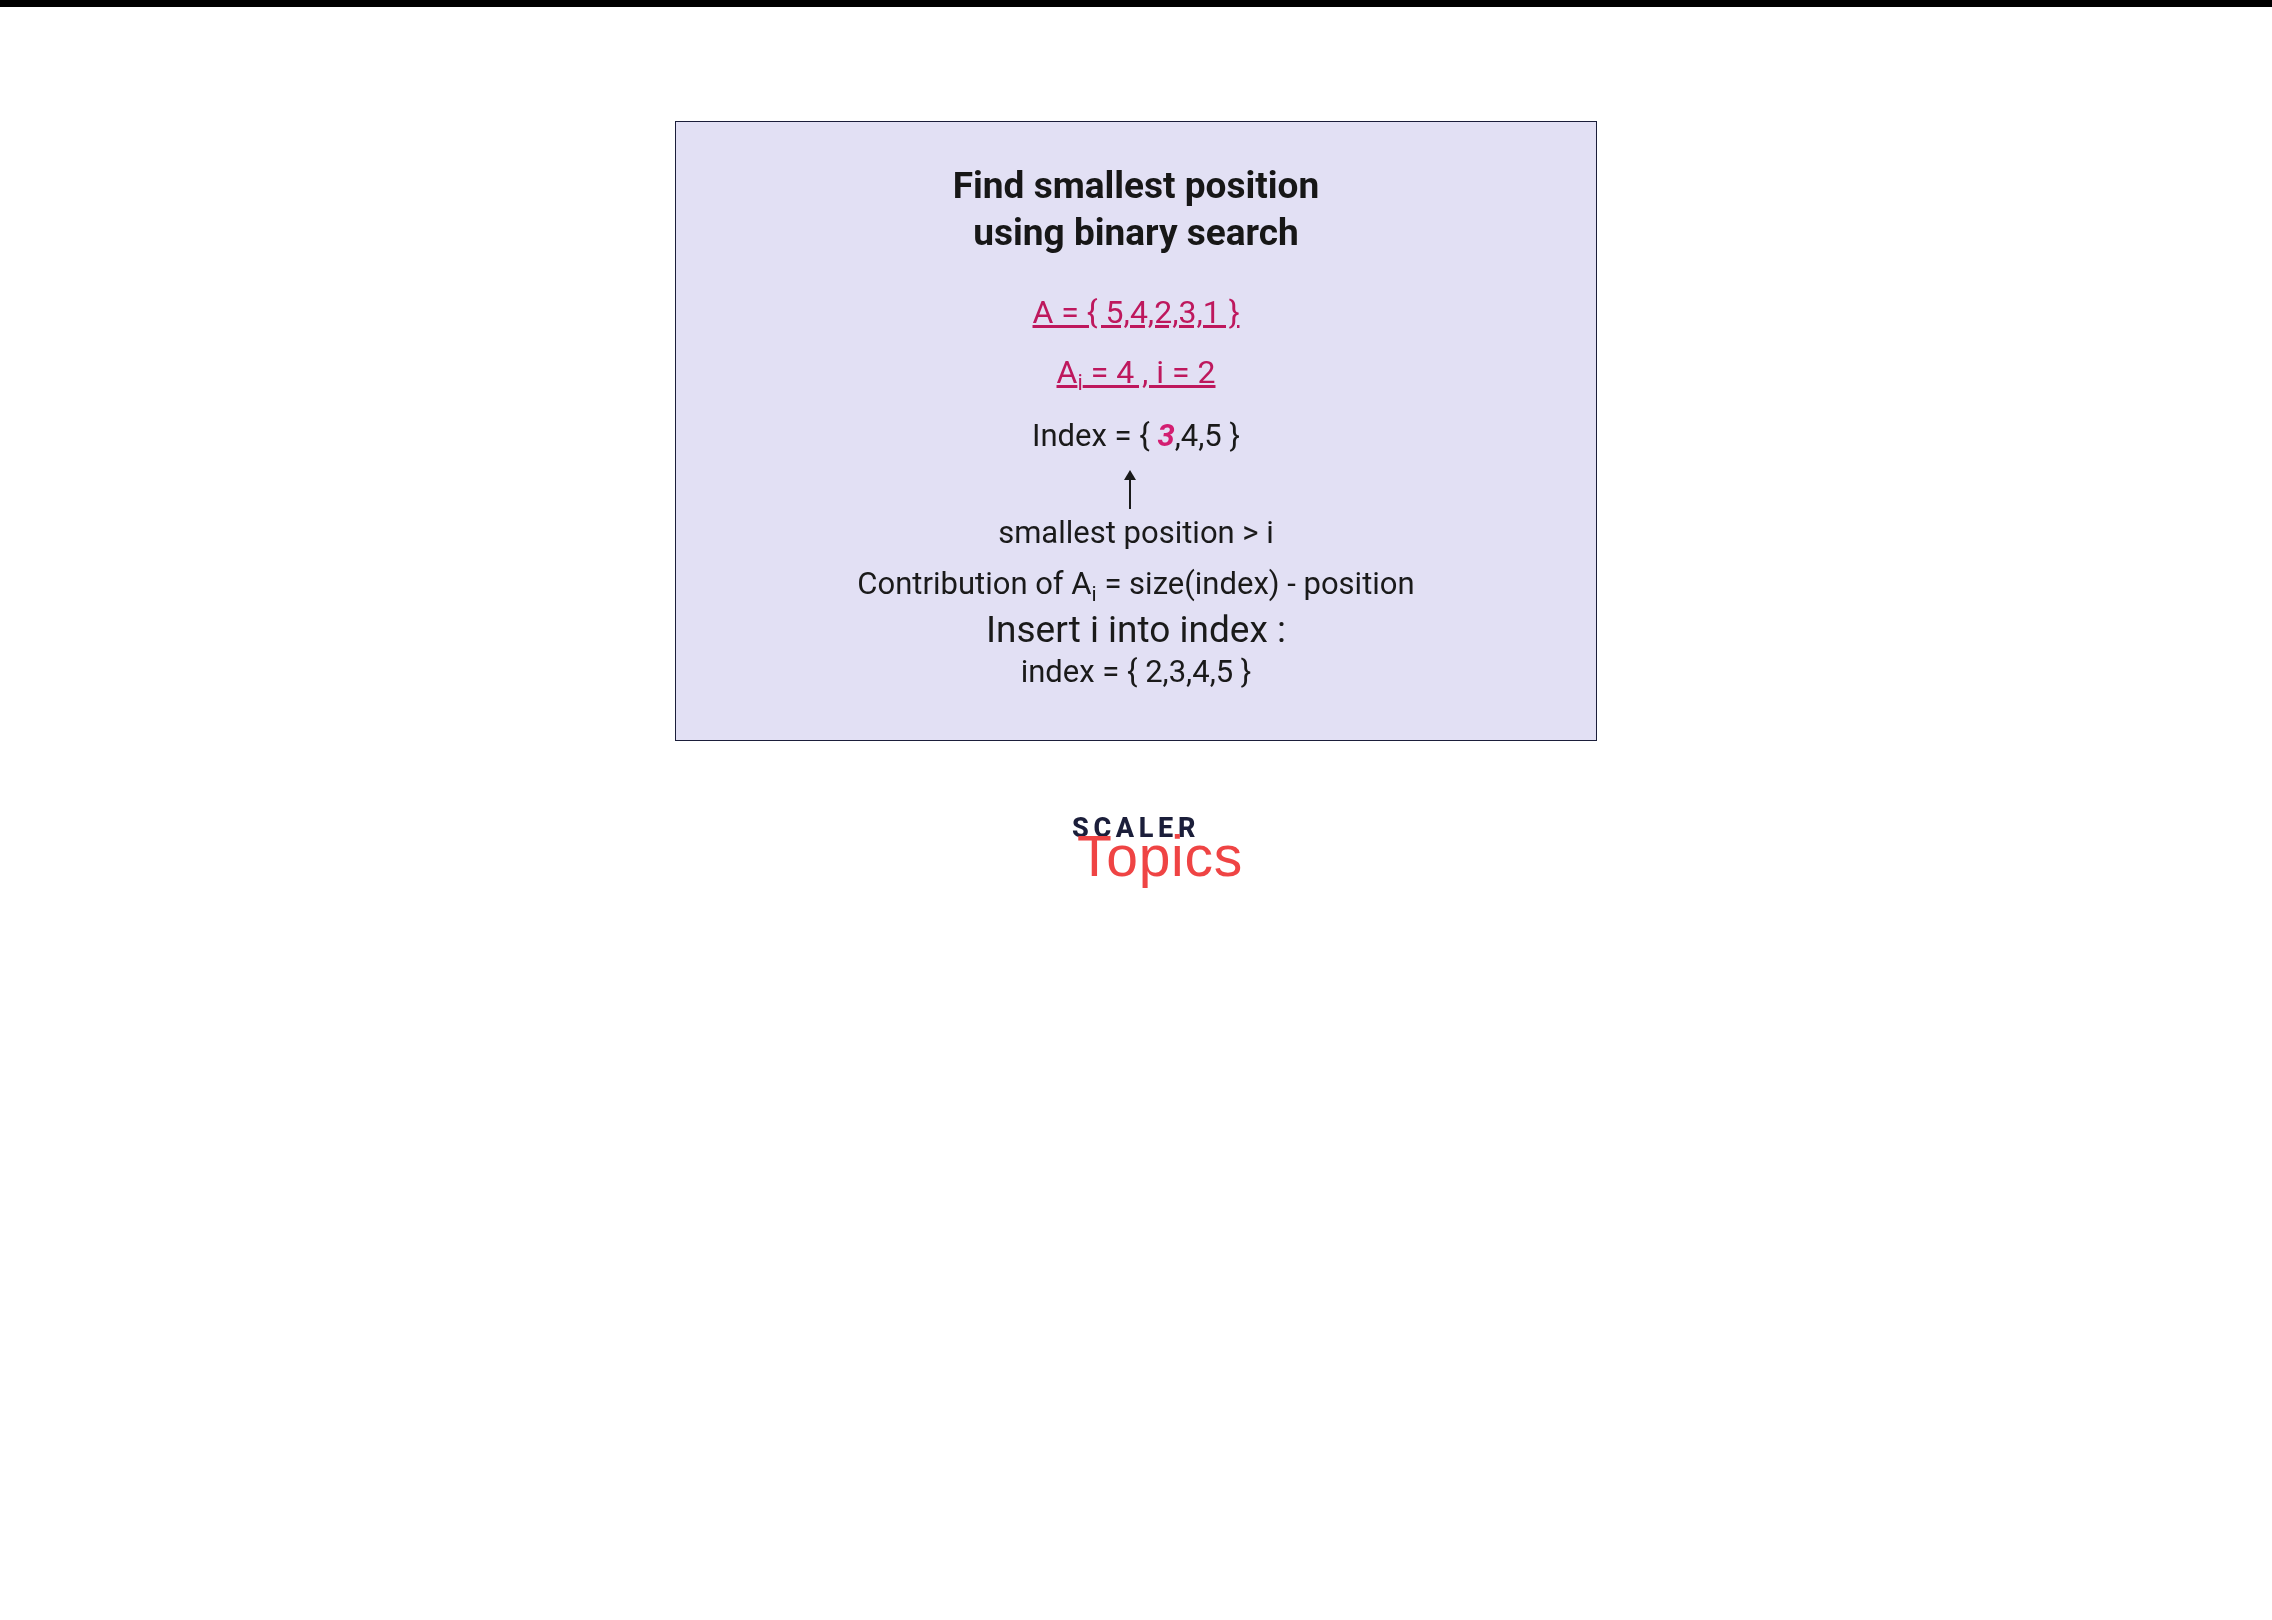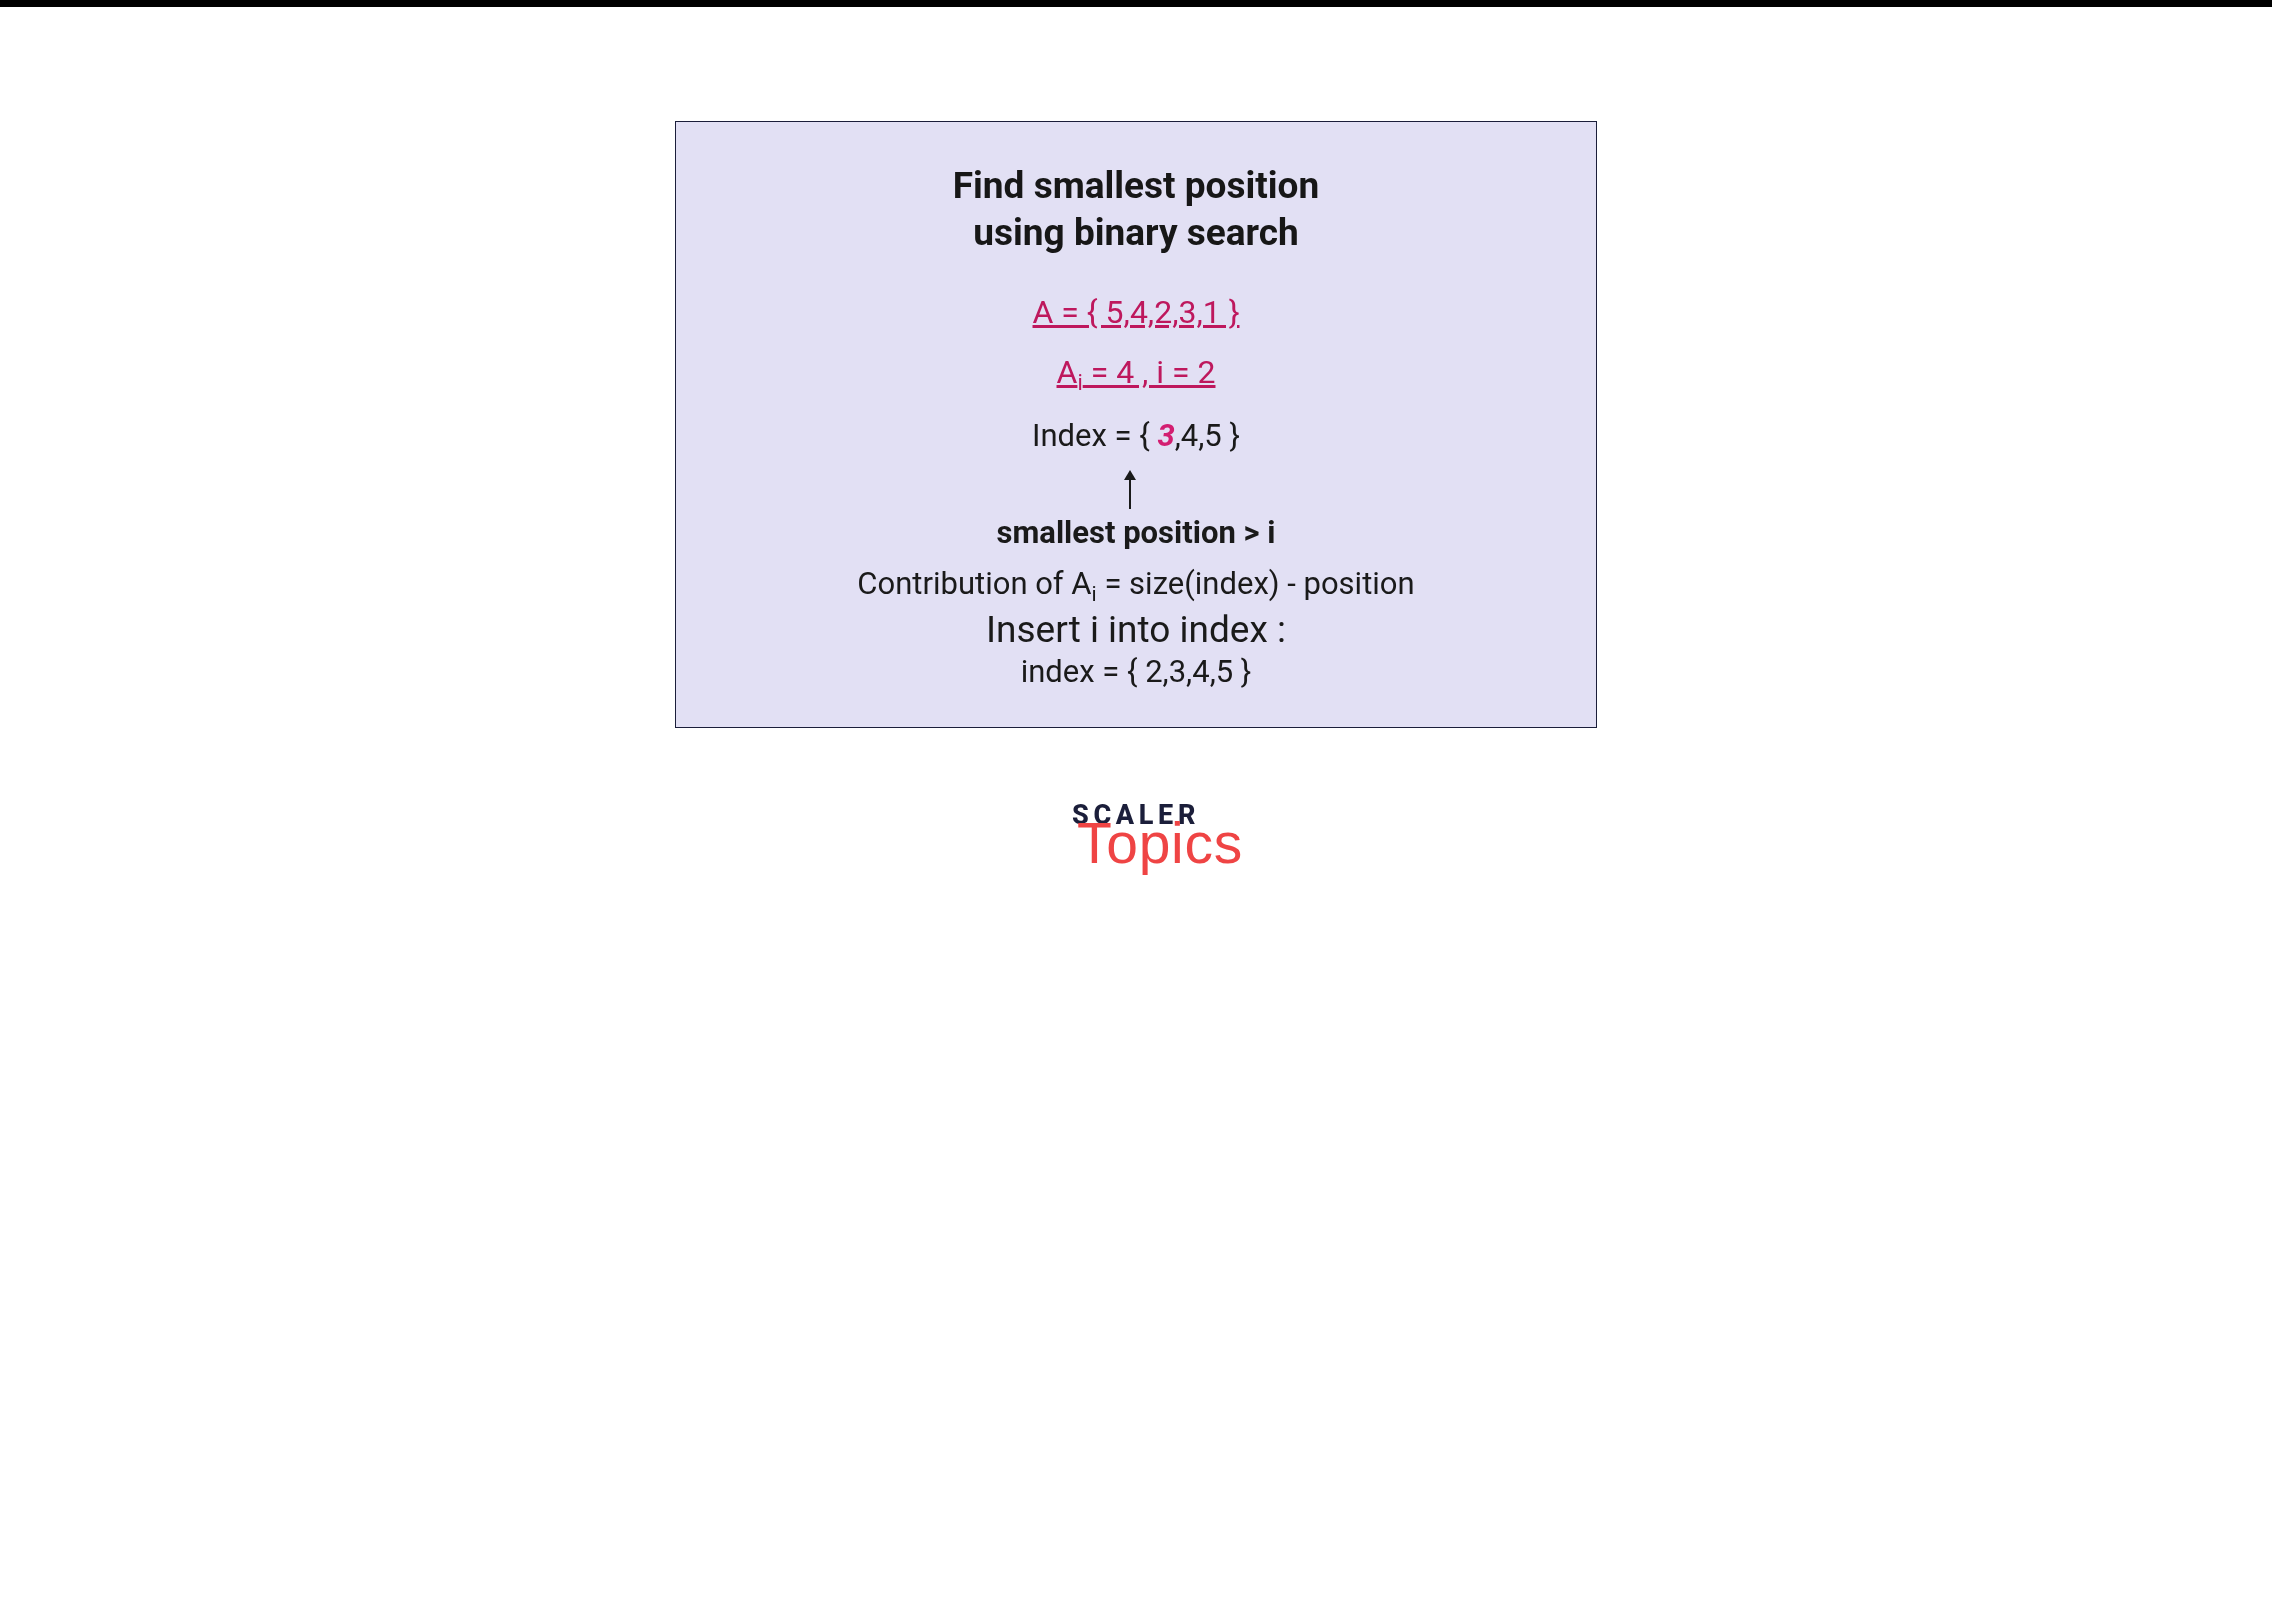--- a/index.html
+++ b/index.html
@@ -21,21 +21,21 @@
     width: 100%;
     display: flex;
     flex-direction: column;
     align-items: center;
     padding-top: 114px;
   }
   .panel {
     width: 922px;
     background: #e2e0f4;
     border: 1.3px solid #1b1e3a;
-    padding: 40px 40px 37px 40px;
+    padding: 40px 40px 50px 40px;
     text-align: center;
   }
   .title {
     font-weight: 700;
     font-size: 37px;
     line-height: 1.28;
     color: #171717;
     margin-bottom: 37px;
   }
   .eqline {
@@ -85,21 +85,20 @@
     transform: translateX(-50%);
     width: 0; height: 0;
     border-left: 6.7px solid transparent;
     border-right: 6.7px solid transparent;
     border-bottom: 10.7px solid #1a1a1a;
   }
   .smallest {
     font-size: 31px;
     color: #1a1a1a;
     margin-bottom: 14.7px;
-    font-weight: bold;
   }
   .contrib1 {
     font-size: 31px;
     color: #1a1a1a;
     margin-bottom: 1.3px;
   }
   .contrib2 {
     font-size: 31px;
     color: #1a1a1a;
     margin-bottom: 29px;

